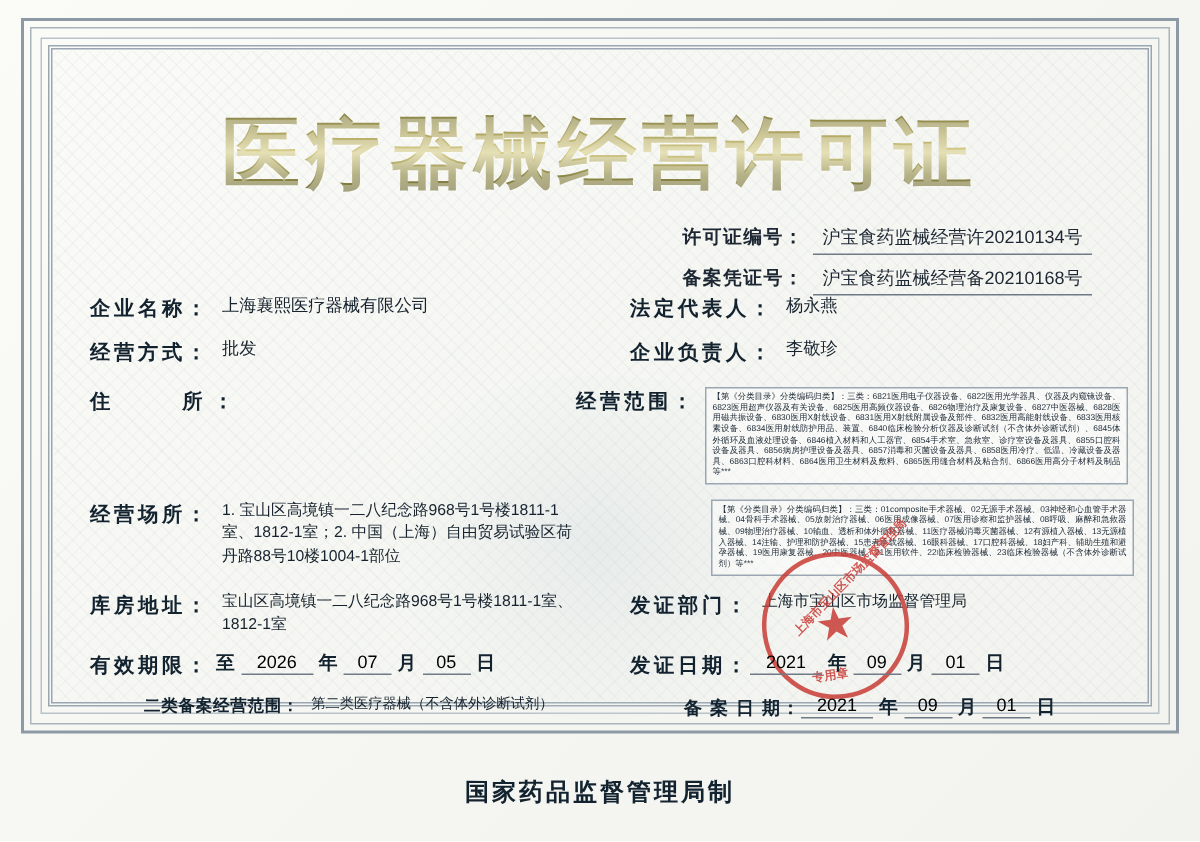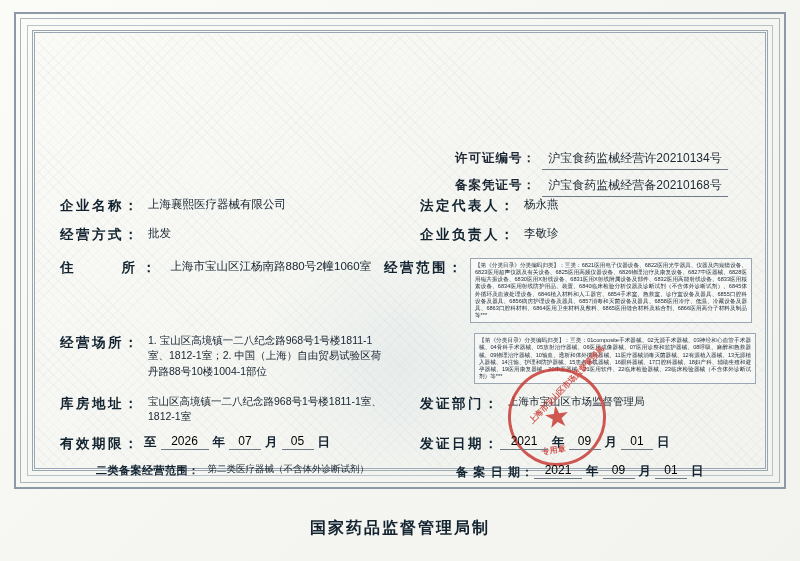--- a/index.html
+++ b/index.html
@@ -244,20 +244,21 @@
 
 <div class="certificate">
 
   <div class="border-outer"></div>
   <div class="border-mid"></div>
   <div class="border-inner"></div>
   <div class="border-inner2"></div>
   <div class="guilloche"></div>
   <div class="watermark"></div>
 
+  <div class="title">医疗器械经营许可证</div>
 
   <div class="permit-nums">
     <div class="permit-row">
       <span class="permit-label">许可证编号：</span>
       <span class="permit-value">沪宝食药监械经营许20210134号</span>
     </div>
     <div class="permit-row">
       <span class="permit-label">备案凭证号：</span>
       <span class="permit-value">沪宝食药监械经营备20210168号</span>
     </div>
@@ -283,21 +284,20 @@
       </div>
       <div class="col-right">
         <span class="lbl">企业负责人：</span>
         <span class="val">李敬珍</span>
       </div>
     </div>
 
     <div class="row">
       <div class="col-left">
         <span class="lbl wide">住　　所：</span>
-        <span class="val">上海市宝山区江杨南路880号2幢1060室</span>
       </div>
       <div class="col-right">
         <span class="lbl">经营范围：</span>
         <span class="scope-box">
           <span class="val tiny" style="display:block;margin-left:0;">【第《分类目录》分类编码归类】：三类：6821医用电子仪器设备、6822医用光学器具、仪器及内窥镜设备、6823医用超声仪器及有关设备、6825医用高频仪器设备、6826物理治疗及康复设备、6827中医器械、6828医用磁共振设备、6830医用X射线设备、6831医用X射线附属设备及部件、6832医用高能射线设备、6833医用核素设备、6834医用射线防护用品、装置、6840临床检验分析仪器及诊断试剂（不含体外诊断试剂）、6845体外循环及血液处理设备、6846植入材料和人工器官、6854手术室、急救室、诊疗室设备及器具、6855口腔科设备及器具、6856病房护理设备及器具、6857消毒和灭菌设备及器具、6858医用冷疗、低温、冷藏设备及器具、6863口腔科材料、6864医用卫生材料及敷料、6865医用缝合材料及粘合剂、6866医用高分子材料及制品等***</span>
         </span>
       </div>
     </div>
 
     <div class="row" style="margin-top:4px;">

